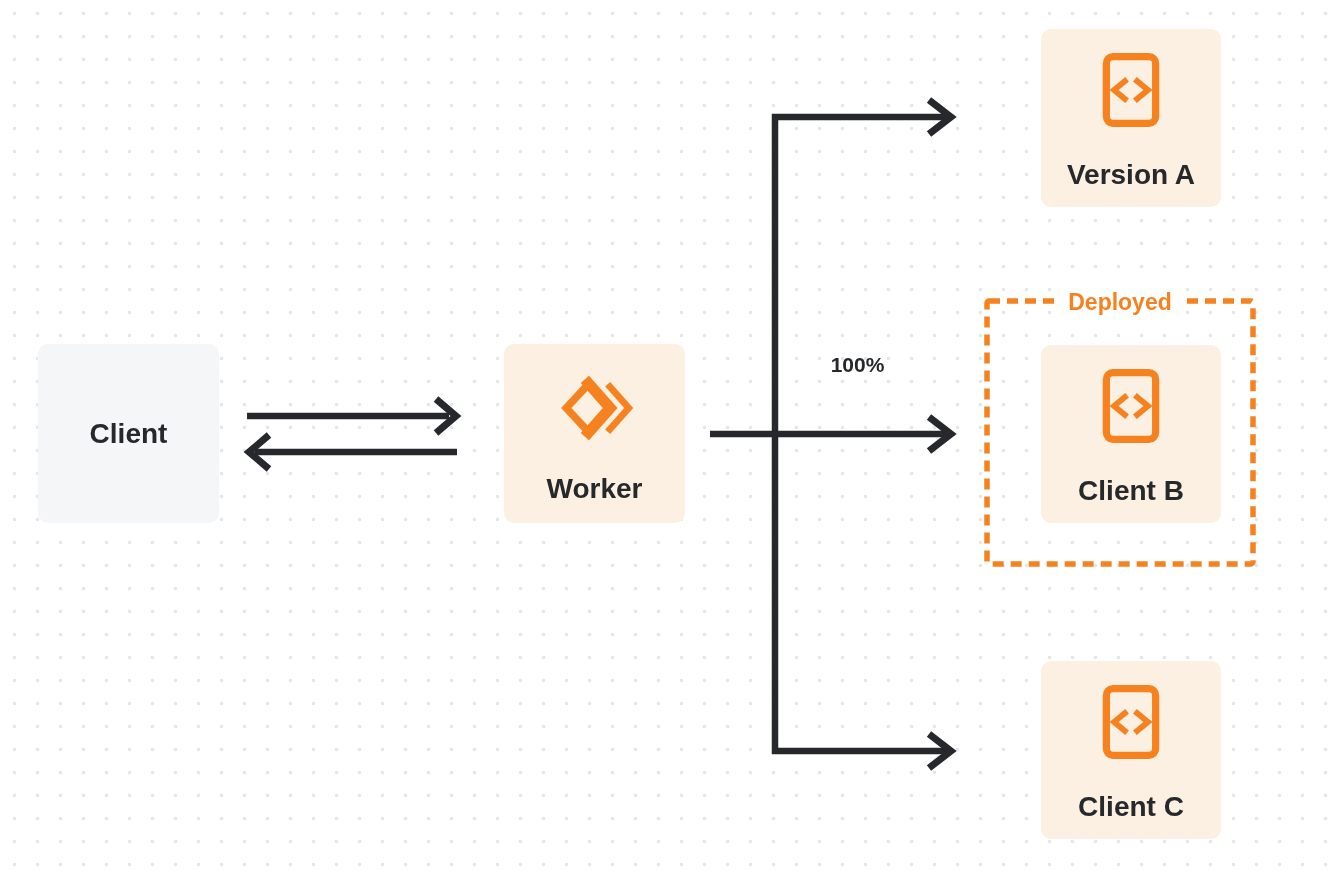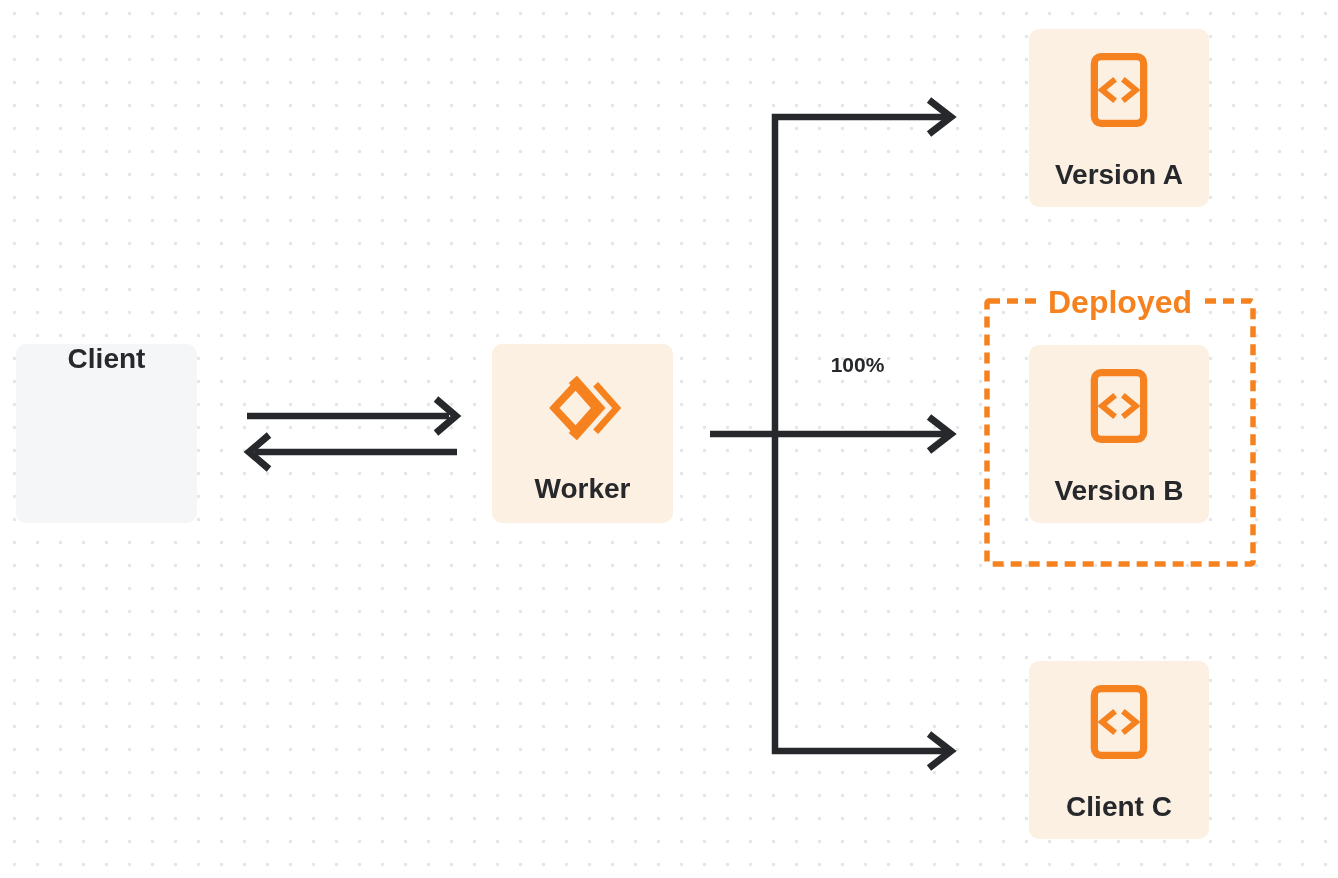--- a/index.html
+++ b/index.html
@@ -27,27 +27,27 @@
   svg.overlay{
     position:absolute;left:0;top:0;width:1338px;height:878px;z-index:1;
   }
   .line{fill:none;stroke:var(--ink);stroke-width:6.5;}
   .head{fill:none;stroke:var(--ink);stroke-width:7;stroke-linejoin:miter;}
   .dashed{fill:none;stroke:var(--accent-orange);stroke-width:5.5;stroke-dasharray:11 7;}
   .node{
     position:absolute;z-index:2;
     border-radius:10px;
     display:flex;flex-direction:column;align-items:center;
-    color:var(--ink);font-weight:700;
+    color:var(--ink);font-weight:700;margin-left:12px;
   }
   .node .label{font-size:28px;line-height:30px;white-space:nowrap;}
   .client{
-    left:16px;top:344px;width:181px;height:179px;
+    left:26px;top:344px;width:181px;height:179px;
     background:var(--node-gray);
-    justify-content:flex-start;
+    justify-content:center;
   }
   .worker{
     left:492px;top:344px;width:181px;height:179px;
     background:var(--node-cream);
     padding-top:26px;
     text-align:right;
   }
   .worker .label{margin-top:24px;}
   .version{
     left:1029px;width:180px;height:178px;
@@ -59,21 +59,21 @@
   .version-b{top:345px;}
   .version-c{top:661px;}
   .icon-orange{stroke:var(--accent-orange);fill:none;}
   .deployed-label-wrap{
     position:absolute;left:985px;top:286px;width:270px;height:32px;z-index:3;
     display:flex;justify-content:center;align-items:center;
   }
   .deployed-label{
     background:var(--background);
     color:var(--accent-orange);
-    font-weight:700;font-size:32px;line-height:32px;
+    font-weight:700;font-size:23px;line-height:32px;
     padding:0 12px;white-space:nowrap;
   }
   .traffic-label{
     position:absolute;left:780px;top:348px;width:155px;z-index:2;
     text-align:center;color:var(--ink);
     font-weight:700;font-size:21px;line-height:34px;
   }
   .traffic-label .caption{letter-spacing:1px;}
 </style>
 </head>
@@ -126,21 +126,21 @@
   </div>
 
   <div class="node version version-b">
     <span>
       <svg width="58" height="76" viewBox="0 0 60 78" class="icon-orange" aria-hidden="true">
         <rect x="4.5" y="4.5" width="51" height="69" rx="7" stroke-width="7.5"></rect>
         <path d="M26,28 L12.5,39 L26,50" stroke-width="6"></path>
         <path d="M34,28 L47.5,39 L34,50" stroke-width="6"></path>
       </svg>
     </span>
-    <span class="label">Version B</span>
+    <span class="label">Client B</span>
   </div>
 
   <div class="node version version-c">
     <span>
       <svg width="58" height="76" viewBox="0 0 60 78" class="icon-orange" aria-hidden="true">
         <rect x="4.5" y="4.5" width="51" height="69" rx="7" stroke-width="7.5"></rect>
         <path d="M26,28 L12.5,39 L26,50" stroke-width="6"></path>
         <path d="M34,28 L47.5,39 L34,50" stroke-width="6"></path>
       </svg>
     </span>

